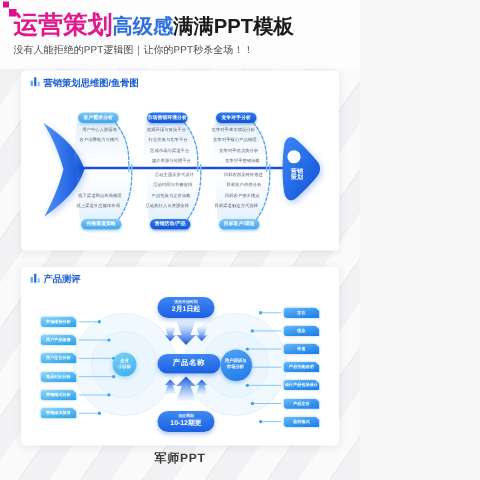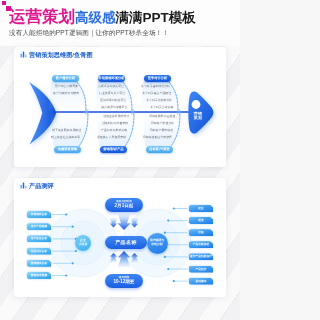--- a/index.html
+++ b/index.html
@@ -300,13 +300,14 @@
           <div>企业</div>
           <div>小目标</div>
         </div>
         <div class="circ dk" style="left: 132.5px; top: 54.5px; width: 21px; height: 21px;">
           <div>用户调研与</div>
           <div>市场分析</div>
         </div>
       </div>
   </div>
 
+  <div class="footer">军师PPT</div>
 </div>
 
 </body></html>

